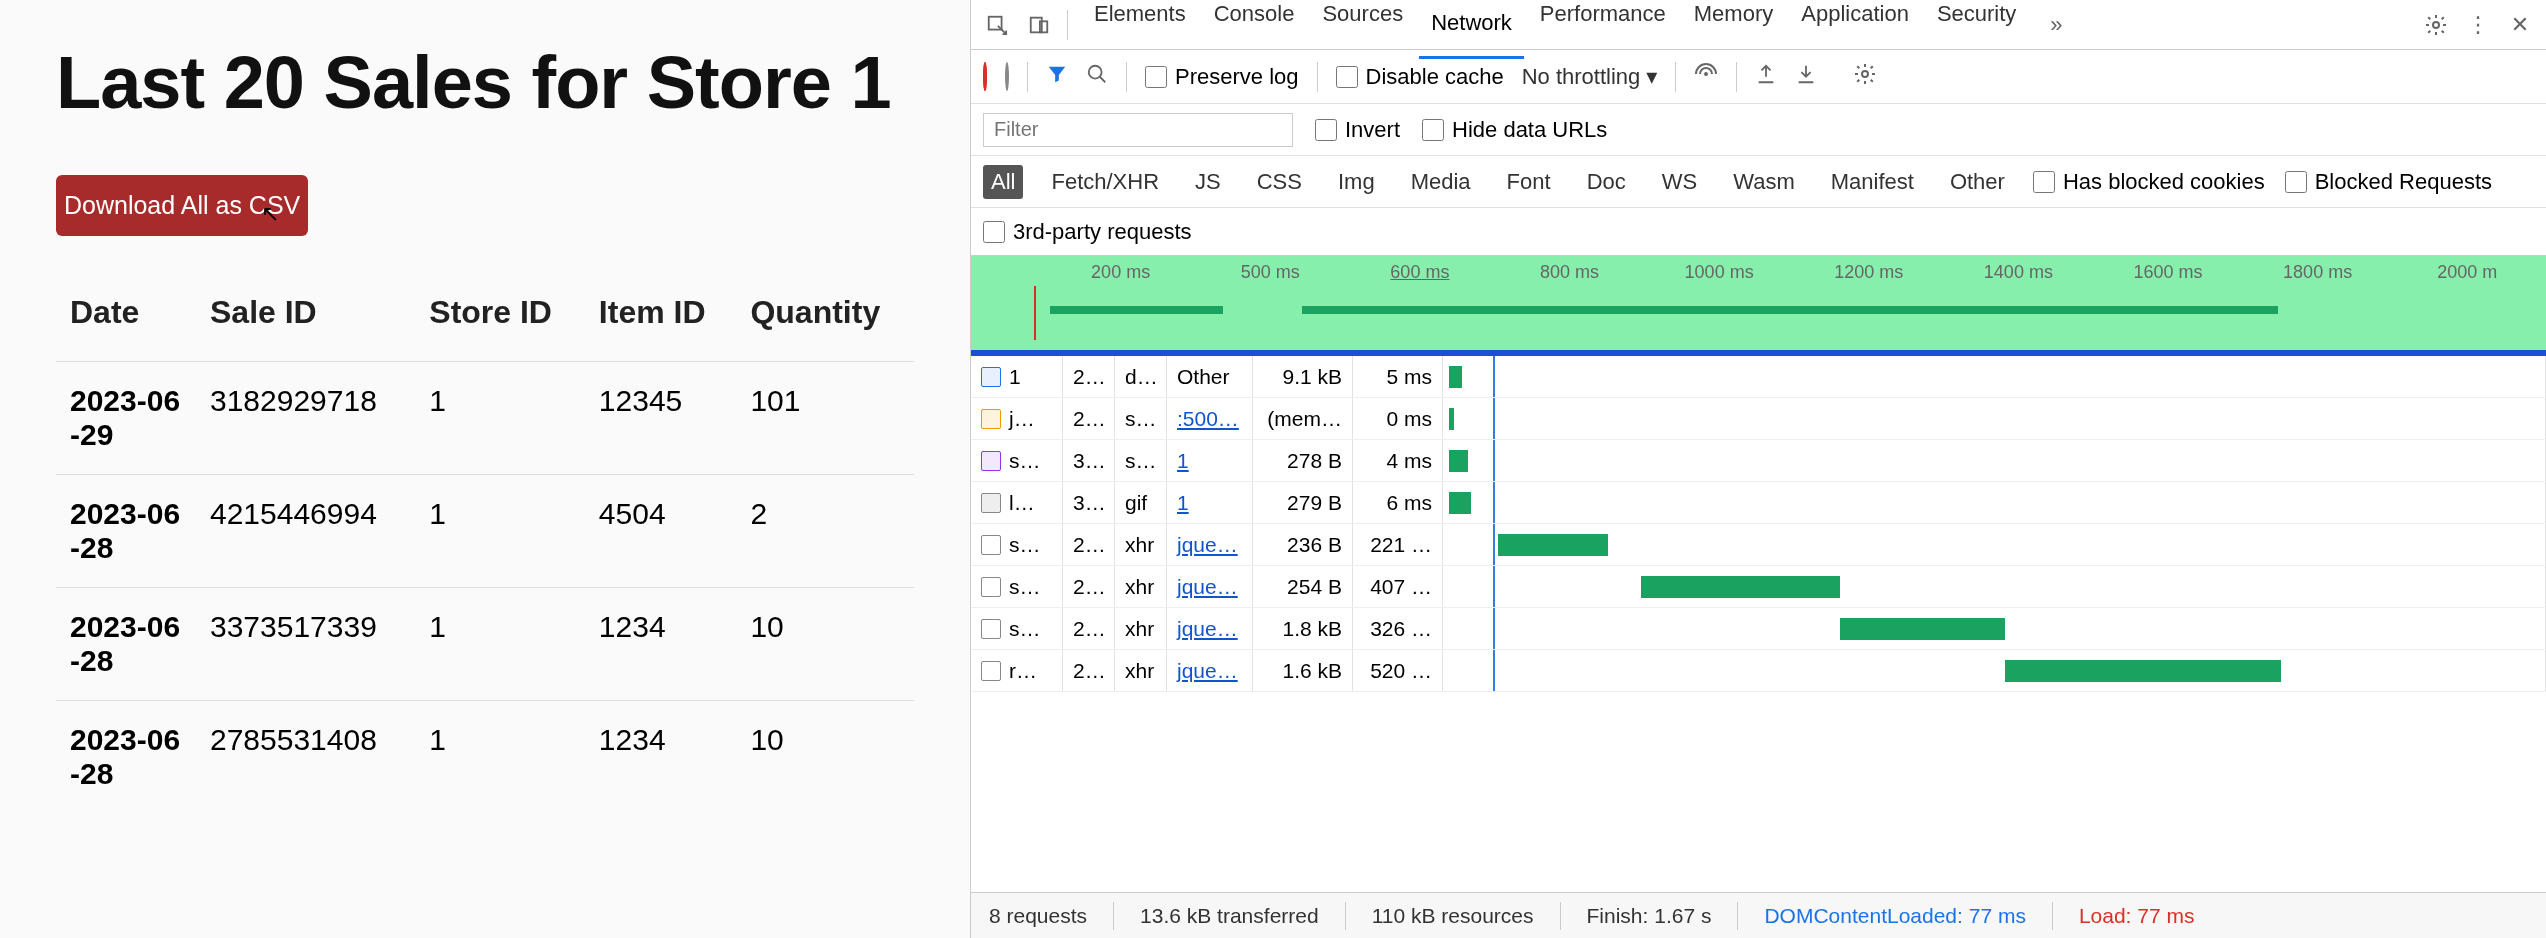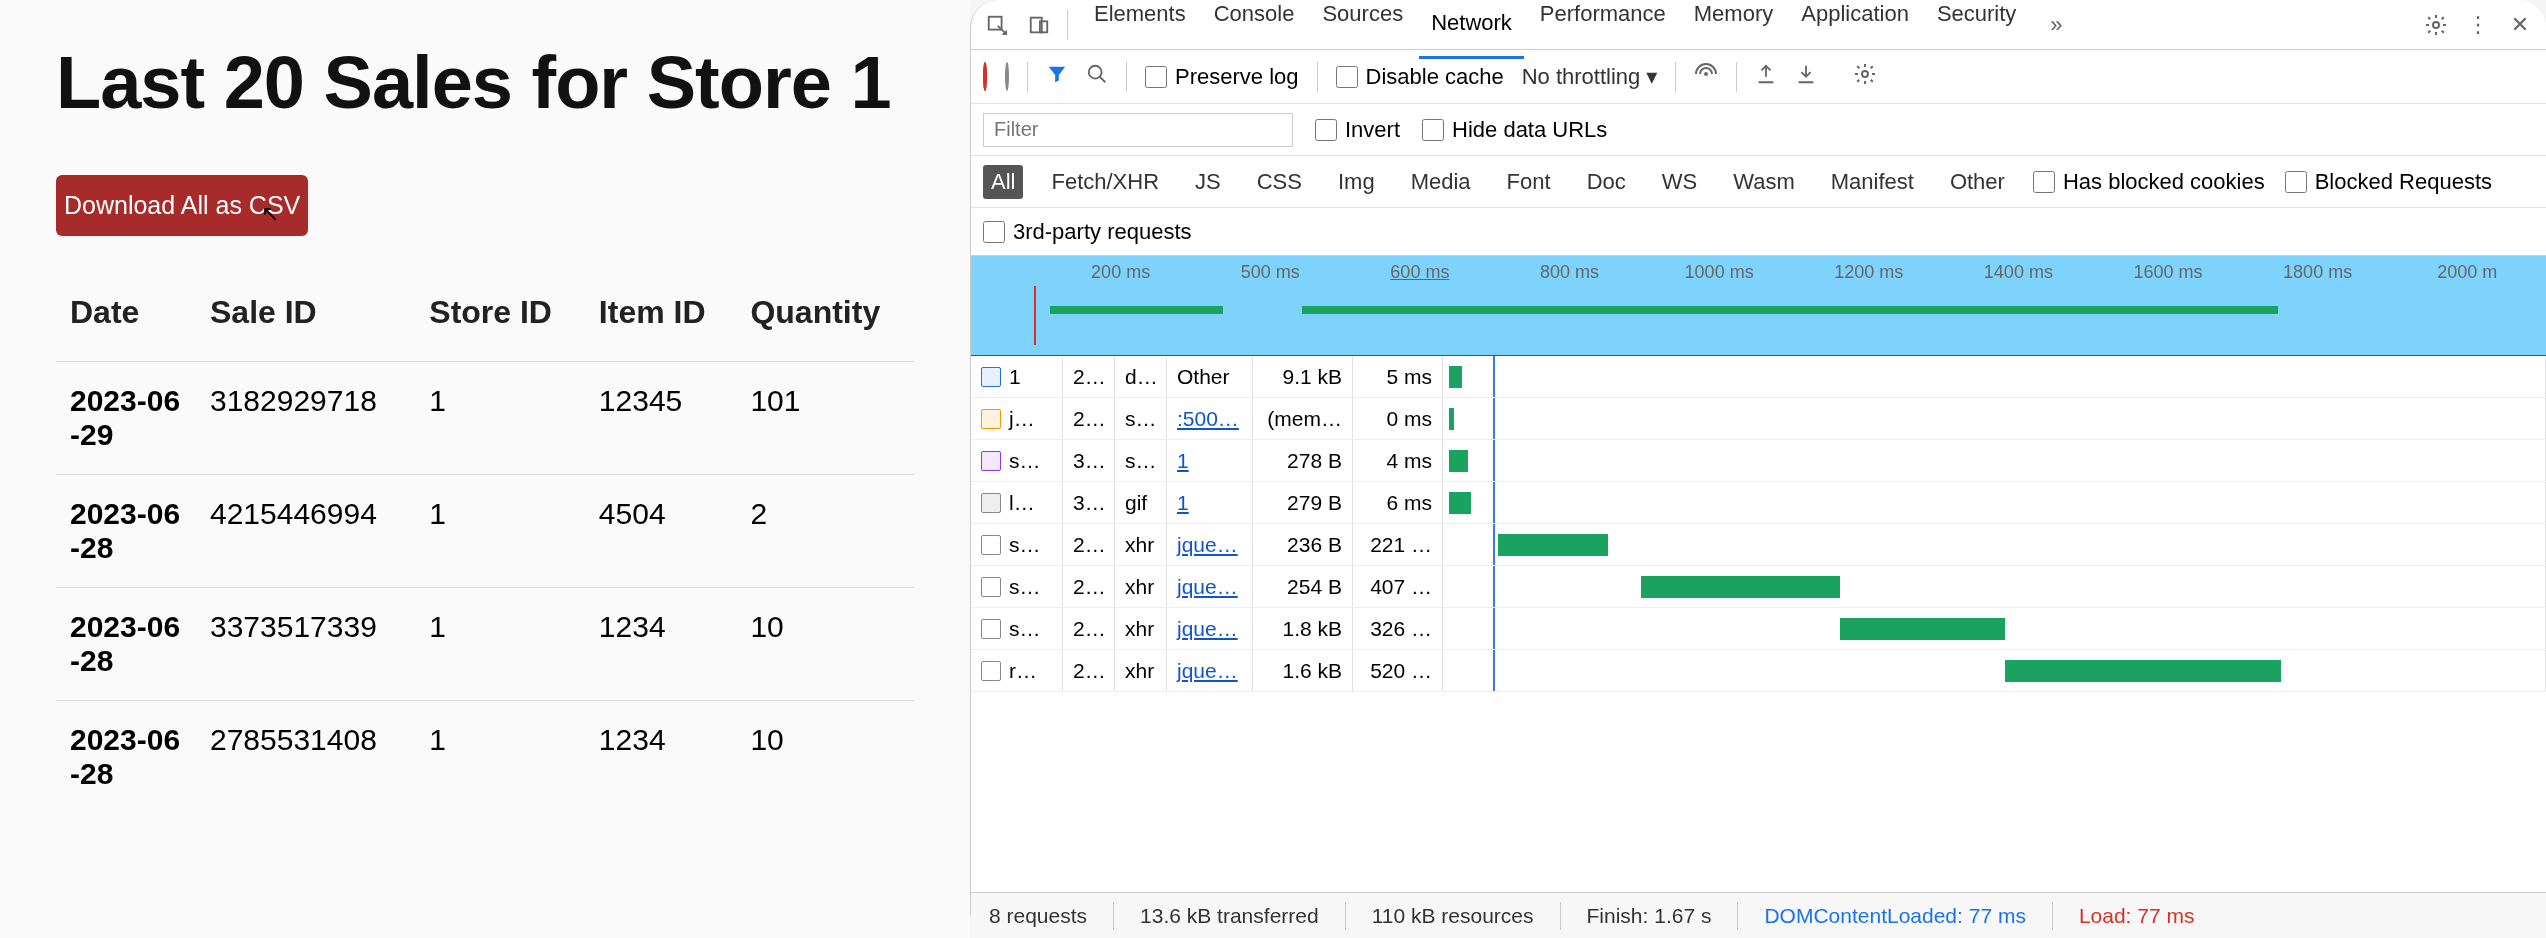--- a/index.html
+++ b/index.html
@@ -8,21 +8,21 @@
   
   .page { width: 970px; background: #fafafa; padding: 20px 56px; }
   .page-title { font-size: 74px; font-weight: 700; color: #111; margin: 20px 0 50px 0; letter-spacing: -1px; }
   .csv-btn { background: #a82b2b; color: #fff; font-size: 25px; padding: 16px 8px; border: none; border-radius: 6px; cursor: pointer; position: relative; }
   .cursor { position: absolute; top: 26px; left: 205px; font-size: 22px; color: #000; pointer-events: none; }
   .sales-table { width: 100%; margin-top: 40px; border-collapse: collapse; }
   .sales-table th { text-align: left; font-size: 32px; font-weight: 700; padding: 18px 14px 30px 14px; color: #222; }
   .sales-table td { font-size: 30px; padding: 22px 14px; border-top: 1px solid #ddd; vertical-align: top; }
   .sales-table td.date { font-weight: 700; width: 140px; word-break: break-all; }
   
-  .devtools { flex: 1; background: #fff; border-left: 1px solid #ccc; display: flex; flex-direction: column; font-size: 22px; border-radius: 28px; }
+  .devtools { flex: 1; background: #fff; border-left: 1px solid #ccc; display: flex; flex-direction: column; font-size: 22px; }
   .dt-tabs { display: flex; align-items: center; border-bottom: 1px solid #ccc; height: 50px; padding: 0 12px; gap: 14px; }
   .dt-tabs .icon { width: 28px; height: 28px; display: flex; align-items: center; justify-content: center; color: #666; }
   .dt-tabs .sep { width: 1px; height: 30px; background: #ccc; }
   .dt-tabs .tab { padding: 10px 12px; color: #333; cursor: pointer; }
   .dt-tabs .tab.active { color: #000; border-bottom: 3px solid #1a73e8; font-weight: 500; height: 68px; display:flex; align-items:center; }
   .dt-tabs .spacer { flex: 1; }
   .dt-toolbar { display: flex; align-items: center; border-bottom: 1px solid #e0e0e0; height: 54px; padding: 0 12px; gap: 18px; }
   .record-dot { width: 20px; height: 20px; border-radius: 50%; background: #d93025; border: 2px solid #d93025; }
   .noentry { width: 22px; height: 22px; border-radius: 50%; border: 2px solid #888; position: relative; }
   .noentry::after { content:''; position:absolute; left:0; top:50%; width:100%; height:2px; background:#888; transform: rotate(45deg); }
@@ -30,21 +30,21 @@
   .funnel { color:#1a73e8; font-size:24px; }
   .chk { display:flex; align-items:center; gap:8px; }
   .chk input { width:22px; height:22px; }
   .sel { display:flex; align-items:center; gap:6px; color:#333; }
   .dt-filterbar { display:flex; align-items:center; border-bottom:1px solid #e0e0e0; height:52px; padding:0 12px; gap:22px; }
   .filter-input { width:310px; height:34px; border:1px solid #ccc; padding:0 10px; font-size:20px; color:#888; background:#fff; }
   .dt-typebar { display:flex; align-items:center; flex-wrap:wrap; border-bottom:1px solid #e0e0e0; min-height:52px; padding:6px 12px; gap:20px; }
   .dt-typebar .type { color:#333; cursor:pointer; padding:4px 8px; }
   .dt-typebar .type.active { background:#555; color:#fff; border-radius:3px; }
   .dt-3rd { display:flex; align-items:center; border-bottom:1px solid #ccc; height:48px; padding:0 12px; gap:8px; }
-  .overview { height:100px; border-bottom:1px solid #1d4ed8; position:relative; background:#7dd3fc; }
+  .overview { height:100px; border-bottom:6px solid #1d4ed8; position:relative; background:#86efac; }
   .overview .ticks { position:absolute; top:6px; left:0; right:0; height:24px; }
   .overview .tick { position:absolute; font-size:18px; color:#666; transform:translateX(-50%); }
   .overview .bar { position:absolute; top:50px; height:8px; background:#1aa260; }
   .overview .redline { position:absolute; top:30px; bottom:10px; width:2px; background:#d93025; }
   .grid-header { display:flex; border-bottom:1px solid #ccc; background:#f7f7f7; height:42px; align-items:stretch; }
   .grid-header .col, .grid-row .col { border-right:1px solid #e2e2e2; padding:8px 10px; overflow:hidden; white-space:nowrap; text-overflow:ellipsis; font-size:21px; display:flex; align-items:center; }
   .grid-header .col { font-weight:400; color:#333; }
   .grid-header .waterfall-col { flex:1; display:flex; align-items:center; justify-content:space-between; padding-right:14px; }
   .grid-body { flex:1; overflow:hidden; background:#fff; }
   .grid-row { display:flex; height:42px; border-bottom:1px solid #eee; }

